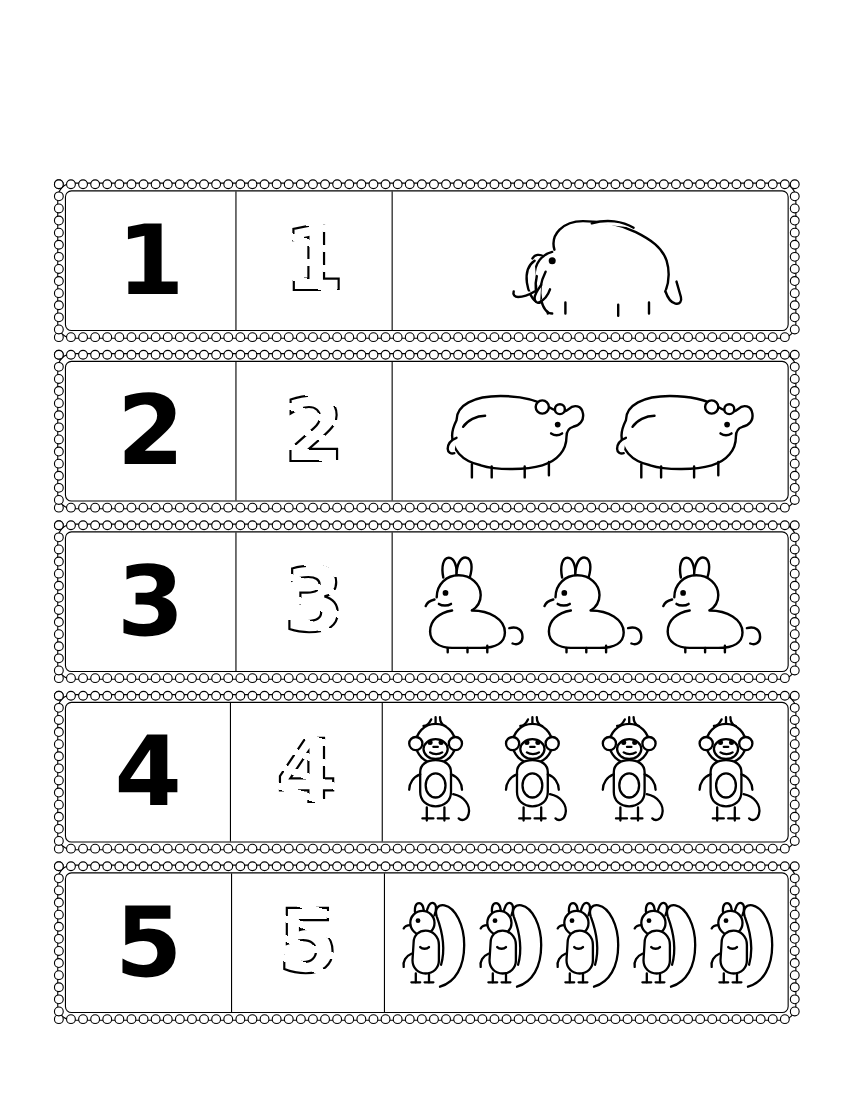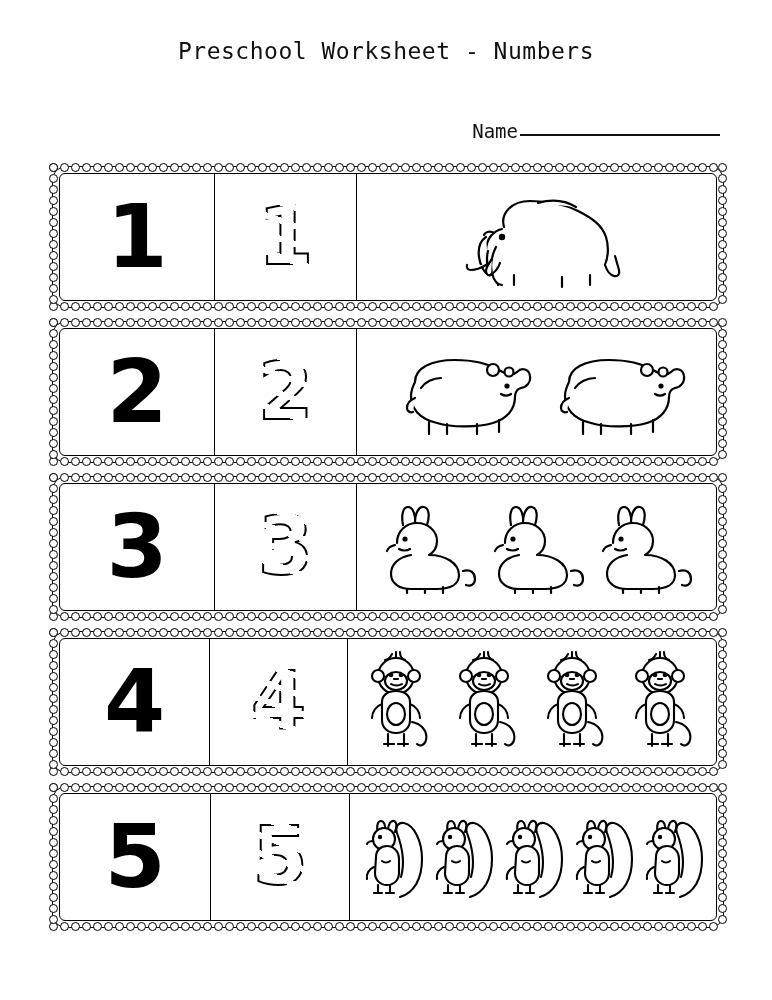--- a/index.html
+++ b/index.html
@@ -170,25 +170,21 @@
     display: block;
   }
 
   
 </style>
 </head>
 <body>
 
 <div class="page">
 
-  <div class="title">Preschool Worksheet - Numbers</div>
-
-  <div class="name-line">
-    <span>Name</span><span class="rule"></span>
-  </div>
+
 
   <div class="rows" id="rows">
       <div class="row">
     <div class="scallop-frame"></div>
     <div class="scallop-dots">
           <span style="left:0px;top:0px"></span>
           <span style="left:0px;top:139px"></span>
           <span style="left:11px;top:0px"></span>
           <span style="left:11px;top:139px"></span>
           <span style="left:22px;top:0px"></span>

